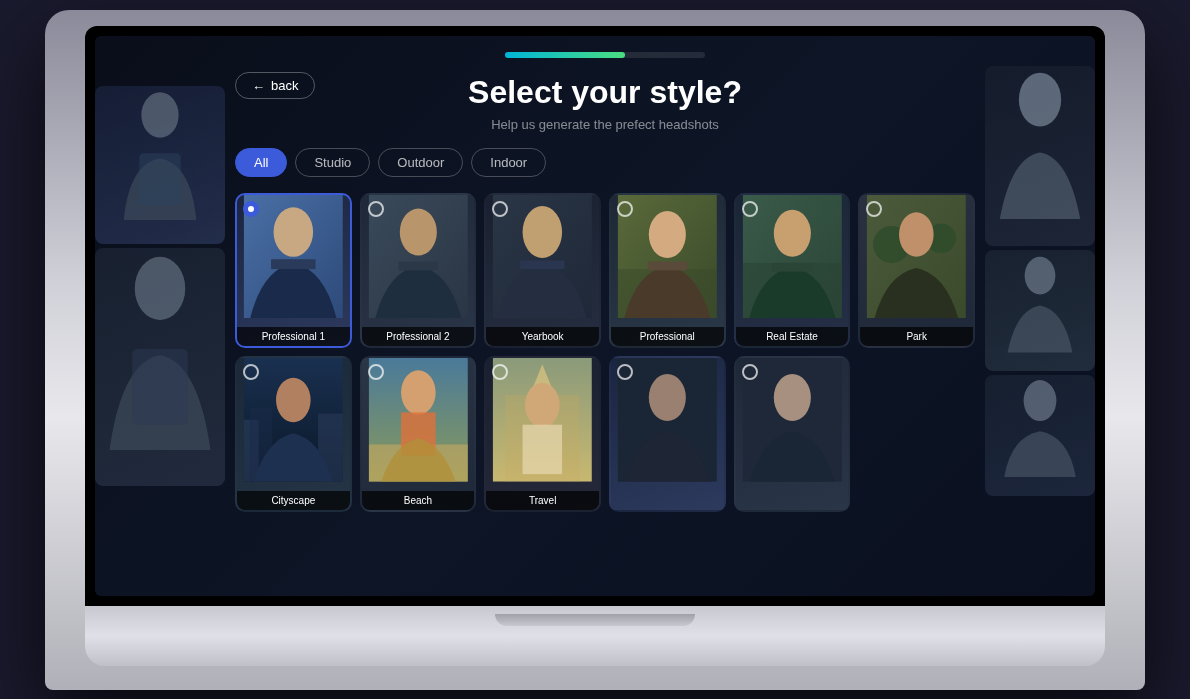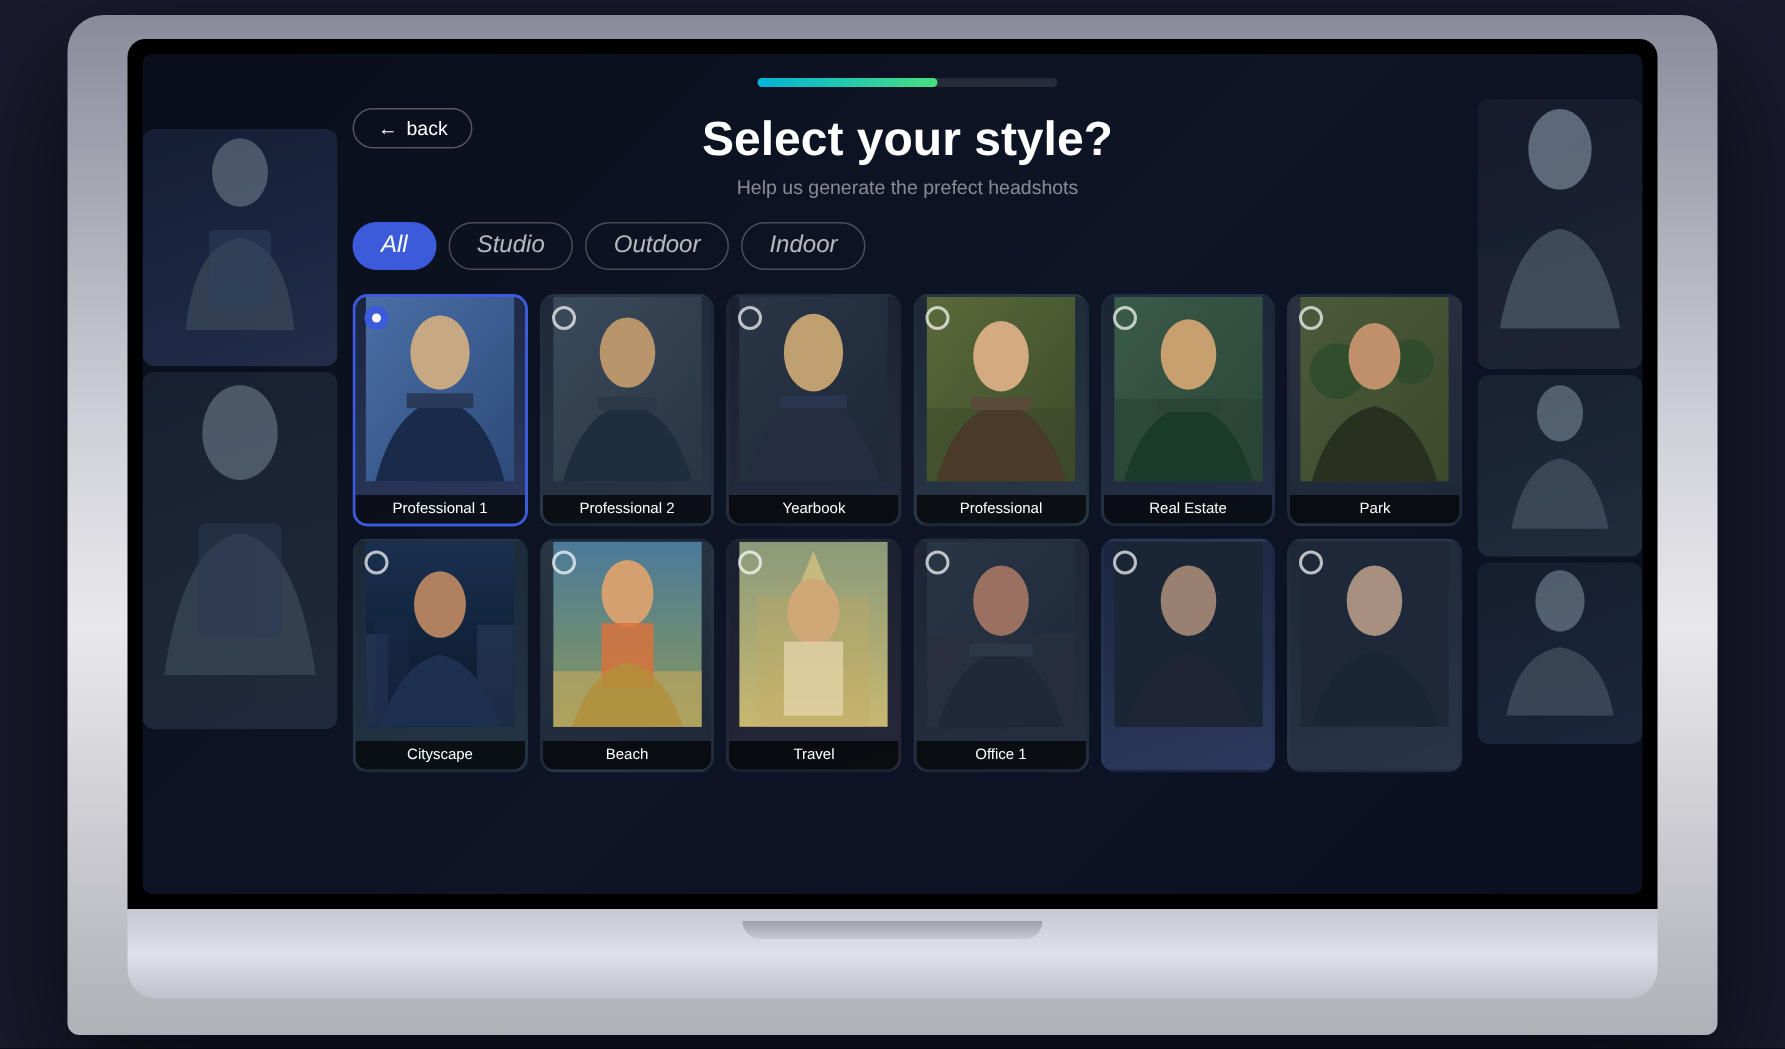--- a/index.html
+++ b/index.html
@@ -160,23 +160,22 @@
       margin-bottom: 16px;
       align-self: flex-start;
       margin-left: 0;
     }
     .filter-tab {
       padding: 6px 18px;
       border-radius: 20px;
       border: 1px solid rgba(255,255,255,0.25);
       background: transparent;
       color: rgba(255,255,255,0.7);
-      font-size: 16px;
+      font-size: 13px;
       cursor: pointer;
-      font-style: italic;
     }
     .filter-tab.active {
       background: #3b5bdb;
       border-color: #3b5bdb;
       color: #fff;
     }
 
     
     .style-grid {
       display: grid;
@@ -525,39 +524,20 @@
                   <rect x="10" y="30" width="60" height="70" fill="#c8aa60" opacity="0.3"></rect>
                   <path d="M30 30 L40 5 L50 30 Z" fill="#d4c080" opacity="0.8"></path>
                   <ellipse cx="40" cy="38" rx="14" ry="18" fill="#d0a878"></ellipse>
                   <rect x="24" y="54" width="32" height="40" fill="#e8d8b0" opacity="0.7"></rect>
                 </svg>
               </div>
               <div class="card-radio"></div>
               <div class="card-label">Travel</div>
             </div>
 
-            <div class="style-card bg-10">
-              <div class="card-person">
-                <svg viewBox="0 0 80 100" xmlns="http://www.w3.org/2000/svg" style="width:100%;height:100%">
-                  <defs>
-                      <linearGradient id="g10" x1="0%" y1="0%" x2="100%" y2="100%">
-                        <stop offset="0%" stop-color="#2a3545"></stop>
-                        <stop offset="100%" stop-color="#1e2838"></stop>
-                      </linearGradient>
-                    </defs>
-                  <rect width="80" height="100" fill="url(#g10)"></rect>
-                  <rect x="0" y="50" width="80" height="50" fill="#2a3040" opacity="0.7"></rect>
-                  <ellipse cx="40" cy="32" rx="15" ry="19" fill="#9a7060"></ellipse>
-                  <path d="M6 100 Q16 64 40 59 Q64 64 74 100Z" fill="#1e2838"></path>
-                  <rect x="23" y="55" width="34" height="7" fill="#2a3848"></rect>
-                </svg>
-              </div>
-              <div class="card-radio"></div>
-              <div class="card-label">Office 1</div>
-            </div>
 
 
 
             <div class="style-card bg-1">
               <div class="card-person">
                 <svg viewBox="0 0 80 100" xmlns="http://www.w3.org/2000/svg" style="width:100%;height:100%">
                   <rect width="80" height="100" fill="#1a2535"></rect>
                   <ellipse cx="40" cy="32" rx="15" ry="19" fill="#9a8070"></ellipse>
                   <path d="M6 100 Q16 64 40 59 Q64 64 74 100Z" fill="#1e2535"></path>
                 </svg>

